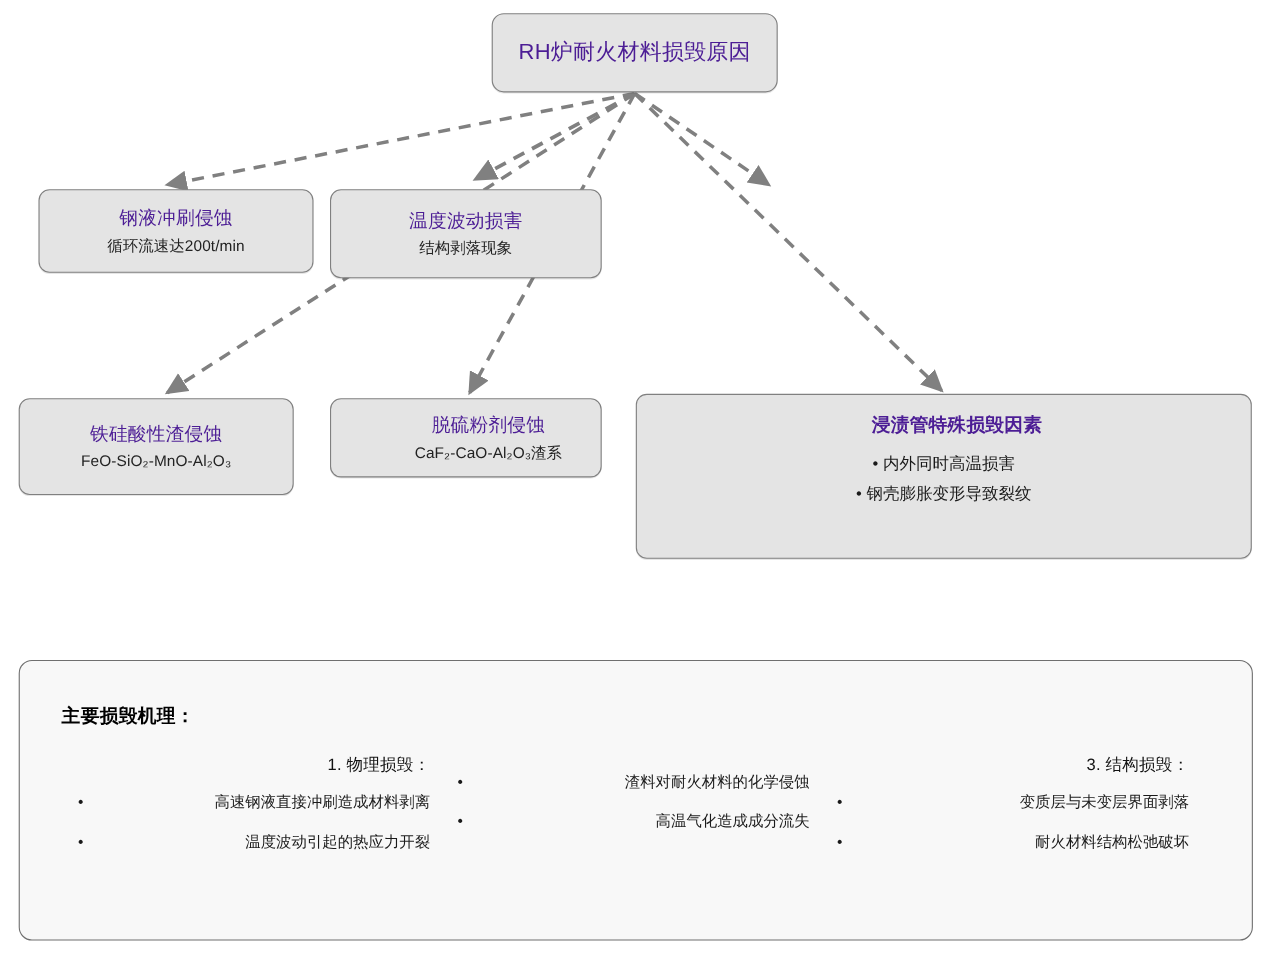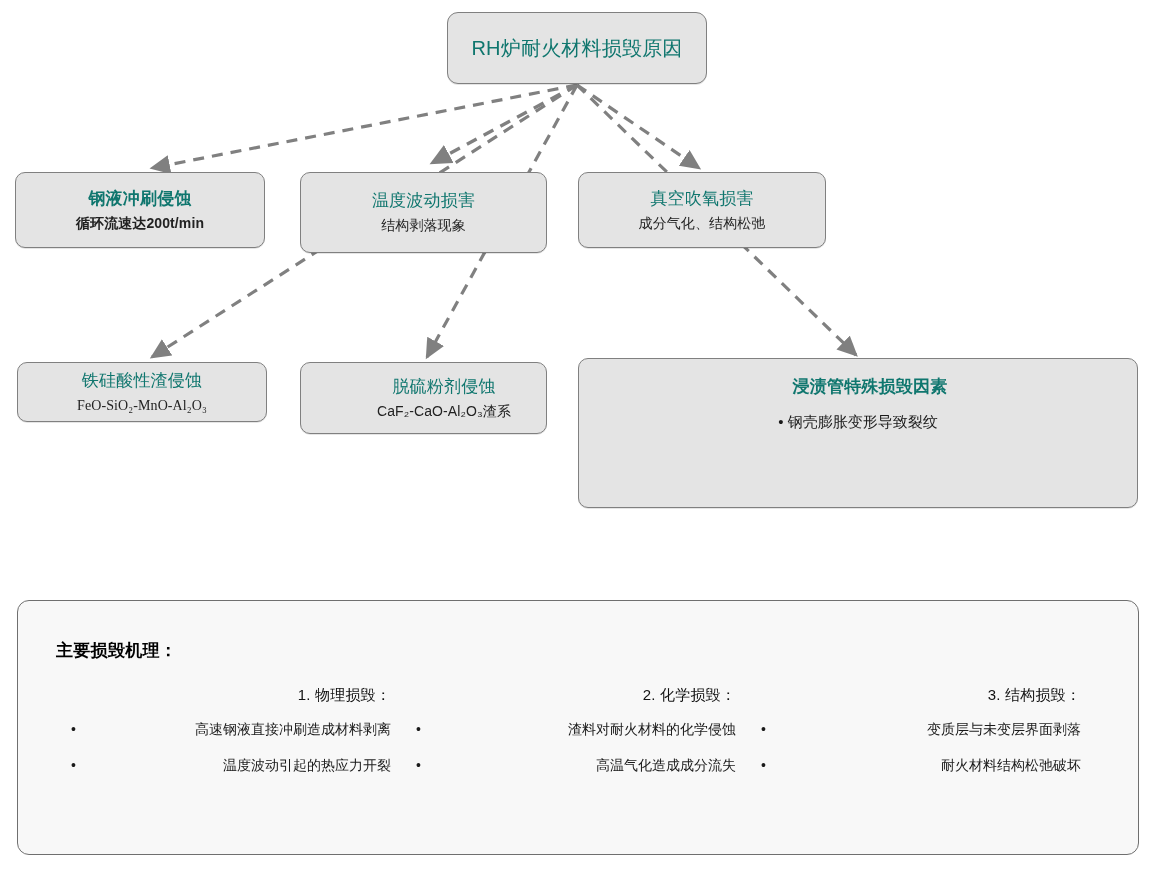--- a/index.html
+++ b/index.html
@@ -44,21 +44,21 @@
     flex-direction: column;
     align-items: center;
     justify-content: center;
     z-index: 2;
     box-shadow: 0 1px 0 rgba(0,0,0,0.10);
   }
 
   .node .node-title {
     font-size: 17px;
     line-height: 24px;
-    color: #0f766e;
+    color: #4c1d95;
     text-align: center;
     letter-spacing: 0.2px;
   }
   .node .node-sub {
     font-size: 14px;
     line-height: 21px;
     color: #222222;
     text-align: right;
     margin-top: 2px;
     letter-spacing: 0.1px;
@@ -71,26 +71,26 @@
     width: 260px;
     height: 72px;
     border-radius: 11px;
   }
   #node-root .node-title {
     font-size: 20px;
     line-height: 28px;
   }
 
   
-  #node-steel  { left: 15px;  top: 172px; width: 250px; height: 76px; font-weight: bold; }
+  #node-steel  { left: 35px;  top: 172px; width: 250px; height: 76px; }
   #node-temp   { left: 300px; top: 172px; width: 247px; height: 81px; }
   #node-vacuum { left: 578px; top: 172px; width: 248px; height: 76px; }
 
   
-  #node-ferro  { left: 17px;  top: 362px; width: 250px; height: 60px; font-family: Liberation Serif, serif; }
+  #node-ferro  { left: 17px;  top: 362px; width: 250px; height: 88px; }
   #node-desulf { left: 300px; top: 362px; width: 247px; height: 72px; padding-left: 41px; }
 
   
   #node-snorkel {
     left: 578px;
     top: 358px;
     width: 560px;
     height: 150px;
     justify-content: flex-start;
     padding-top: 16px;
@@ -199,38 +199,35 @@
   <div class="node" id="node-steel">
     <div class="node-title">钢液冲刷侵蚀</div>
     <div class="node-sub">循环流速达200t/min</div>
   </div>
 
   <div class="node" id="node-temp">
     <div class="node-title">温度波动损害</div>
     <div class="node-sub">结构剥落现象</div>
   </div>
 
-  <div class="node" id="node-vacuum">
-    <div class="node-title">真空吹氧损害</div>
-    <div class="node-sub">成分气化、结构松弛</div>
-  </div>
 
   <div class="node" id="node-ferro">
     <div class="node-title">铁硅酸性渣侵蚀</div>
     <div class="node-sub">FeO-SiO₂-MnO-Al₂O₃</div>
   </div>
 
   <div class="node" id="node-desulf">
     <div class="node-title">脱硫粉剂侵蚀</div>
     <div class="node-sub">CaF₂-CaO-Al₂O₃渣系</div>
   </div>
 
   <div class="node" id="node-snorkel">
     <div class="node-title">浸渍管特殊损毁因素</div>
     <ul class="bullet-list">
+      <li>• 内外同时高温损害</li>
       <li>• 钢壳膨胀变形导致裂纹</li>
     </ul>
   </div>
 
   <div id="mechanism-panel">
     <div class="panel-heading">主要损毁机理：</div>
 
     <div id="mechanism-columns">
 
       <div class="mech-col">
@@ -241,21 +238,20 @@
             <span>高速钢液直接冲刷造成材料剥离</span>
           </li>
           <li>
             <span class="dot">•</span>
             <span>温度波动引起的热应力开裂</span>
           </li>
         </ul>
       </div>
 
       <div class="mech-col">
-        <div class="mech-col-title">2. 化学损毁：</div>
         <ul>
           <li>
             <span class="dot">•</span>
             <span>渣料对耐火材料的化学侵蚀</span>
           </li>
           <li>
             <span class="dot">•</span>
             <span>高温气化造成成分流失</span>
           </li>
         </ul>

